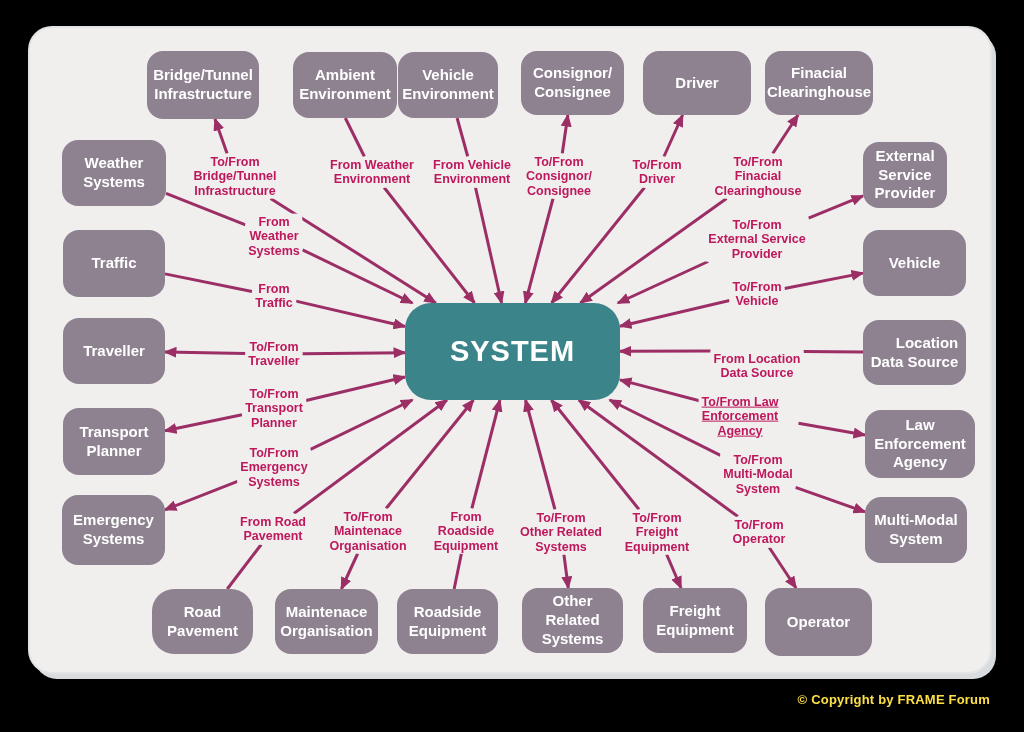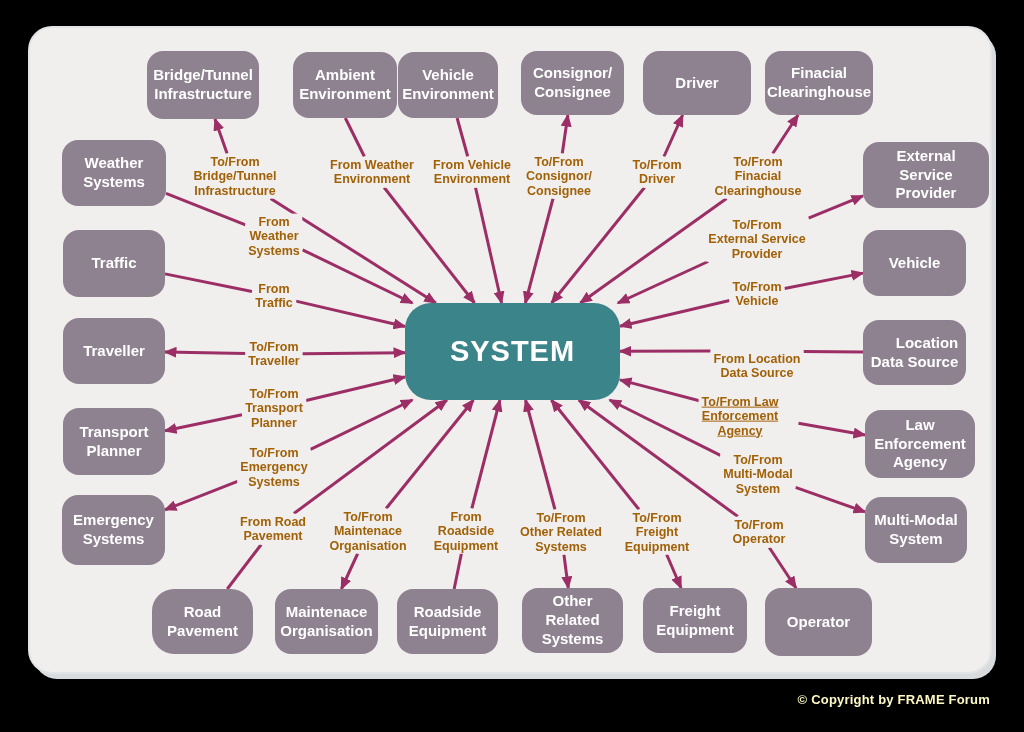--- a/index.html
+++ b/index.html
@@ -10,24 +10,24 @@
         background:#f1eeee;border-radius:22px;
         box-shadow:0 0 0 2px #e2e4e6, 5px 6px 0 1px #d9dcde;}
   #edge-svg{position:absolute;left:0;top:0;width:1024px;height:732px;z-index:2;}
   .node{position:absolute;z-index:4;display:flex;align-items:center;justify-content:center;
         background:#8e8190;color:#ffffff;border-radius:16px;
         font-size:15px;font-weight:bold;line-height:1.25;text-align:center;
         white-space:pre-line;}
   .node.system{background:#3b8489;border-radius:26px;font-size:29px;letter-spacing:1px;
         line-height:1.1;}
   .edge-label{position:absolute;z-index:3;transform:translate(-50%,-50%);
-        color:#a16207;background:#f1eeee;font-size:12.5px;font-weight:bold;
+        color:#be185d;background:#f1eeee;font-size:12.5px;font-weight:bold;
         line-height:1.14;text-align:center;white-space:pre-line;padding:1px 3px;}
   .copyright{position:absolute;right:34px;top:692px;z-index:5;
-        color:#fef9c3;font-size:13px;font-weight:bold;letter-spacing:0.2px;}
+        color:#fde047;font-size:13px;font-weight:bold;letter-spacing:0.2px;}
 </style>
 </head>
 <body>
 
 <div class="stage">
   <div class="card"></div>
   <svg id="edge-svg" viewBox="0 0 1024 732">
       <defs>
         <marker id="ah" markerUnits="userSpaceOnUse" markerWidth="13" markerHeight="11" refX="11.5" refY="5.5" orient="auto">
           <path d="M0,0 L13,5.5 L0,11 Z" fill="#9c2e66"></path>
@@ -154,21 +154,21 @@
       <div class="node" style="left: 765px; top: 51px; width: 108px; height: 64px;">Finacial
 Clearinghouse</div>
       <div class="node" style="left: 62px; top: 140px; width: 104px; height: 66px;">Weather
 Systems</div>
       <div class="node" style="left: 63px; top: 230px; width: 102px; height: 67px;">Traffic</div>
       <div class="node" style="left: 63px; top: 318px; width: 102px; height: 66px;">Traveller</div>
       <div class="node" style="left: 63px; top: 408px; width: 102px; height: 67px;">Transport
 Planner</div>
       <div class="node" style="left: 62px; top: 495px; width: 103px; height: 70px;">Emergency
 Systems</div>
-      <div class="node" style="left: 863px; top: 142px; width: 126px; height: 66px;">External
+      <div class="node" style="left: 863px; top: 142px; width: 84px; height: 66px;">External
 Service
 Provider</div>
       <div class="node" style="left: 863px; top: 230px; width: 103px; height: 66px;">Vehicle</div>
       <div class="node" style="left: 863px; top: 320px; width: 103px; height: 65px; text-align: right;">Location
 Data Source</div>
       <div class="node" style="left: 865px; top: 410px; width: 110px; height: 68px;">Law
 Enforcement
 Agency</div>
       <div class="node" style="left: 865px; top: 497px; width: 102px; height: 66px;">Multi-Modal
 System</div>

